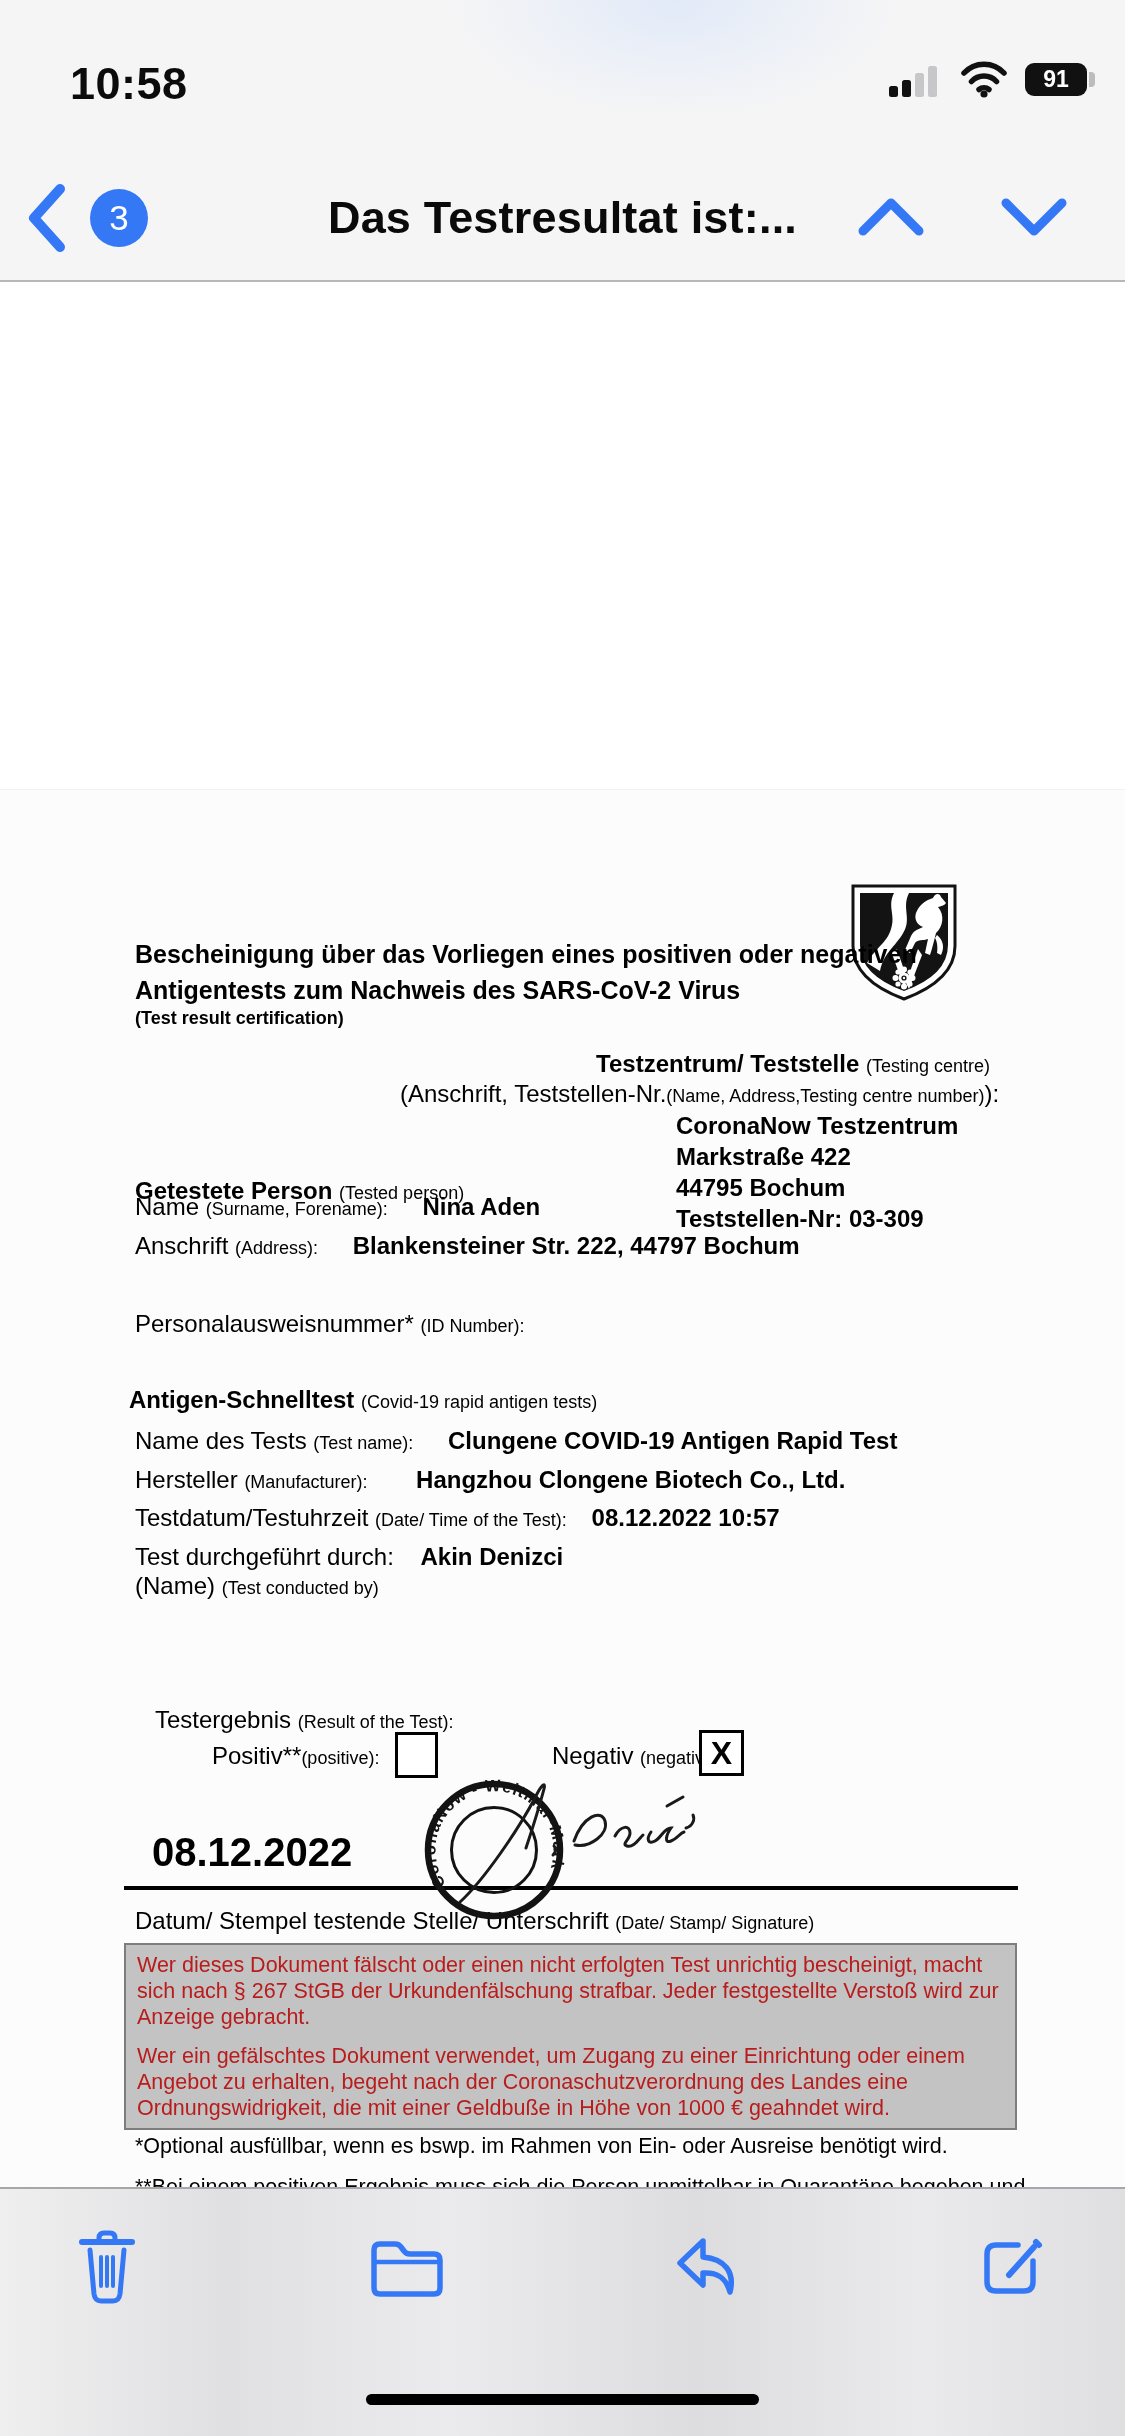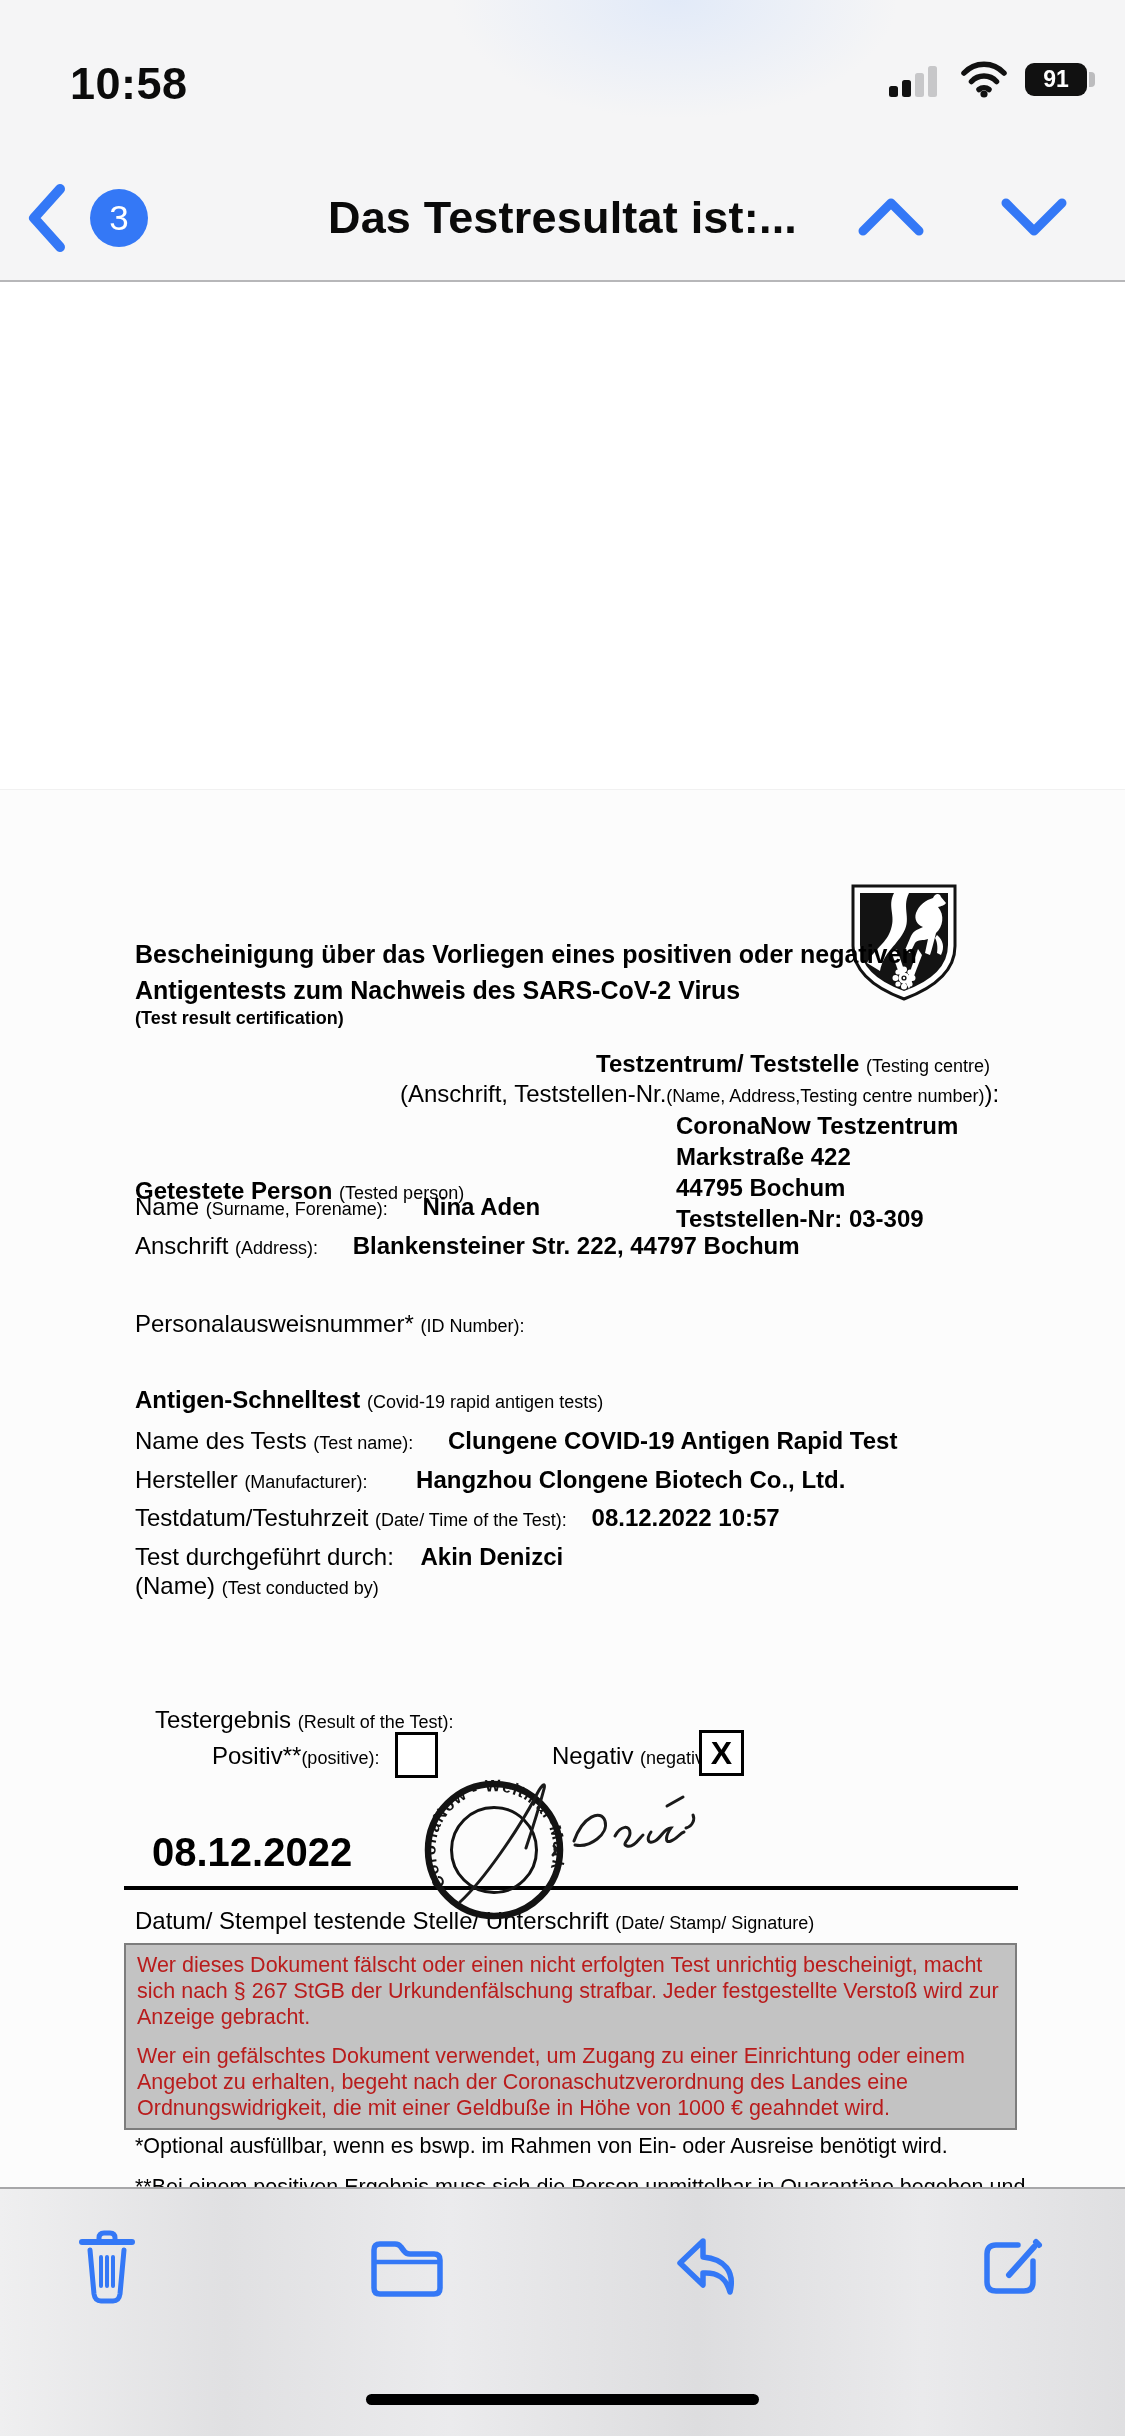--- a/index.html
+++ b/index.html
@@ -176,21 +176,21 @@
       <div class="abs" style="left:135px; top:950px;">
         <span>Anschrift</span>
         <span class="sm">(Address):</span>
         <span class="val">Blankensteiner Str. 222, 44797 Bochum</span>
       </div>
       <div class="abs" style="left:135px; top:1028px;">
         <span>Personalausweisnummer*</span>
         <span class="sm">(ID Number):</span>
       </div>
 
-      <div class="abs" style="left:135px; top:1104px;">
+      <div class="abs" style="left:129px; top:1104px;">
         <span class="b">Antigen-Schnelltest</span>
         <span class="sm">(Covid-19 rapid antigen tests)</span>
       </div>
       <div class="abs" style="left:135px; top:1145px;">
         <span>Name des Tests</span>
         <span class="sm">(Test name):</span>
         <span class="val">Clungene COVID-19 Antigen Rapid Test</span>
       </div>
       <div class="abs" style="left:135px; top:1184px;">
         <span>Hersteller</span>

